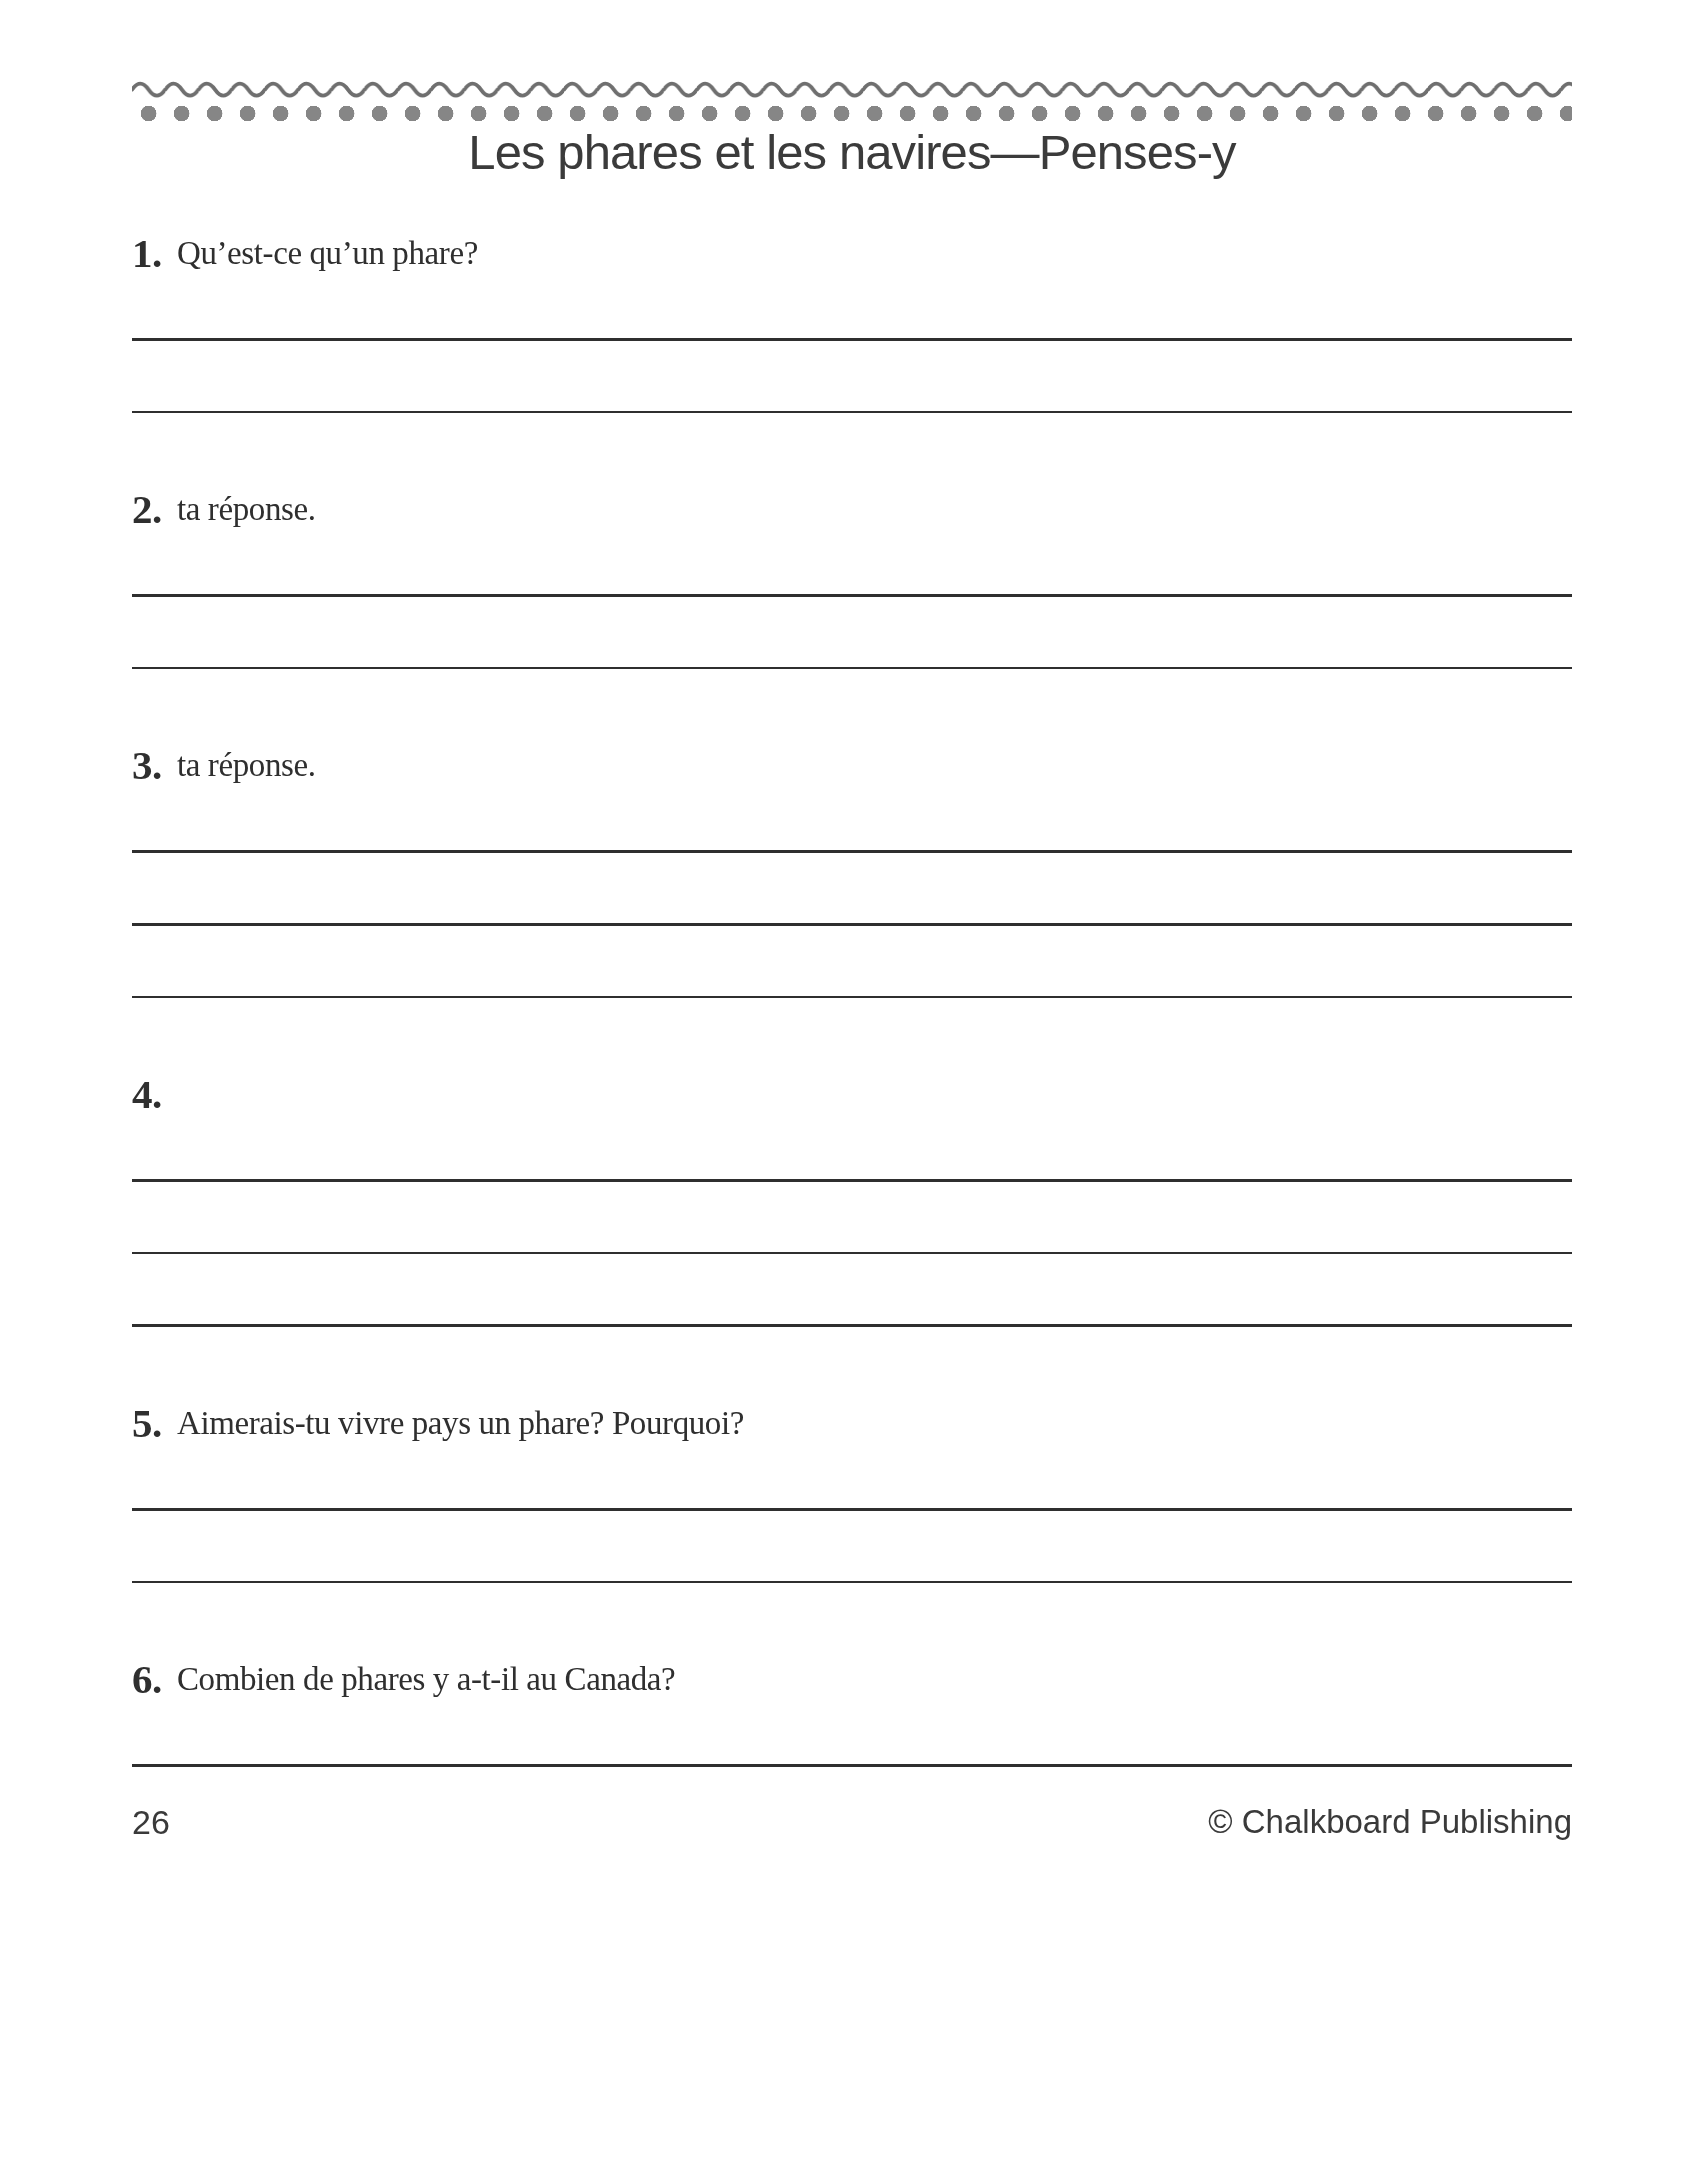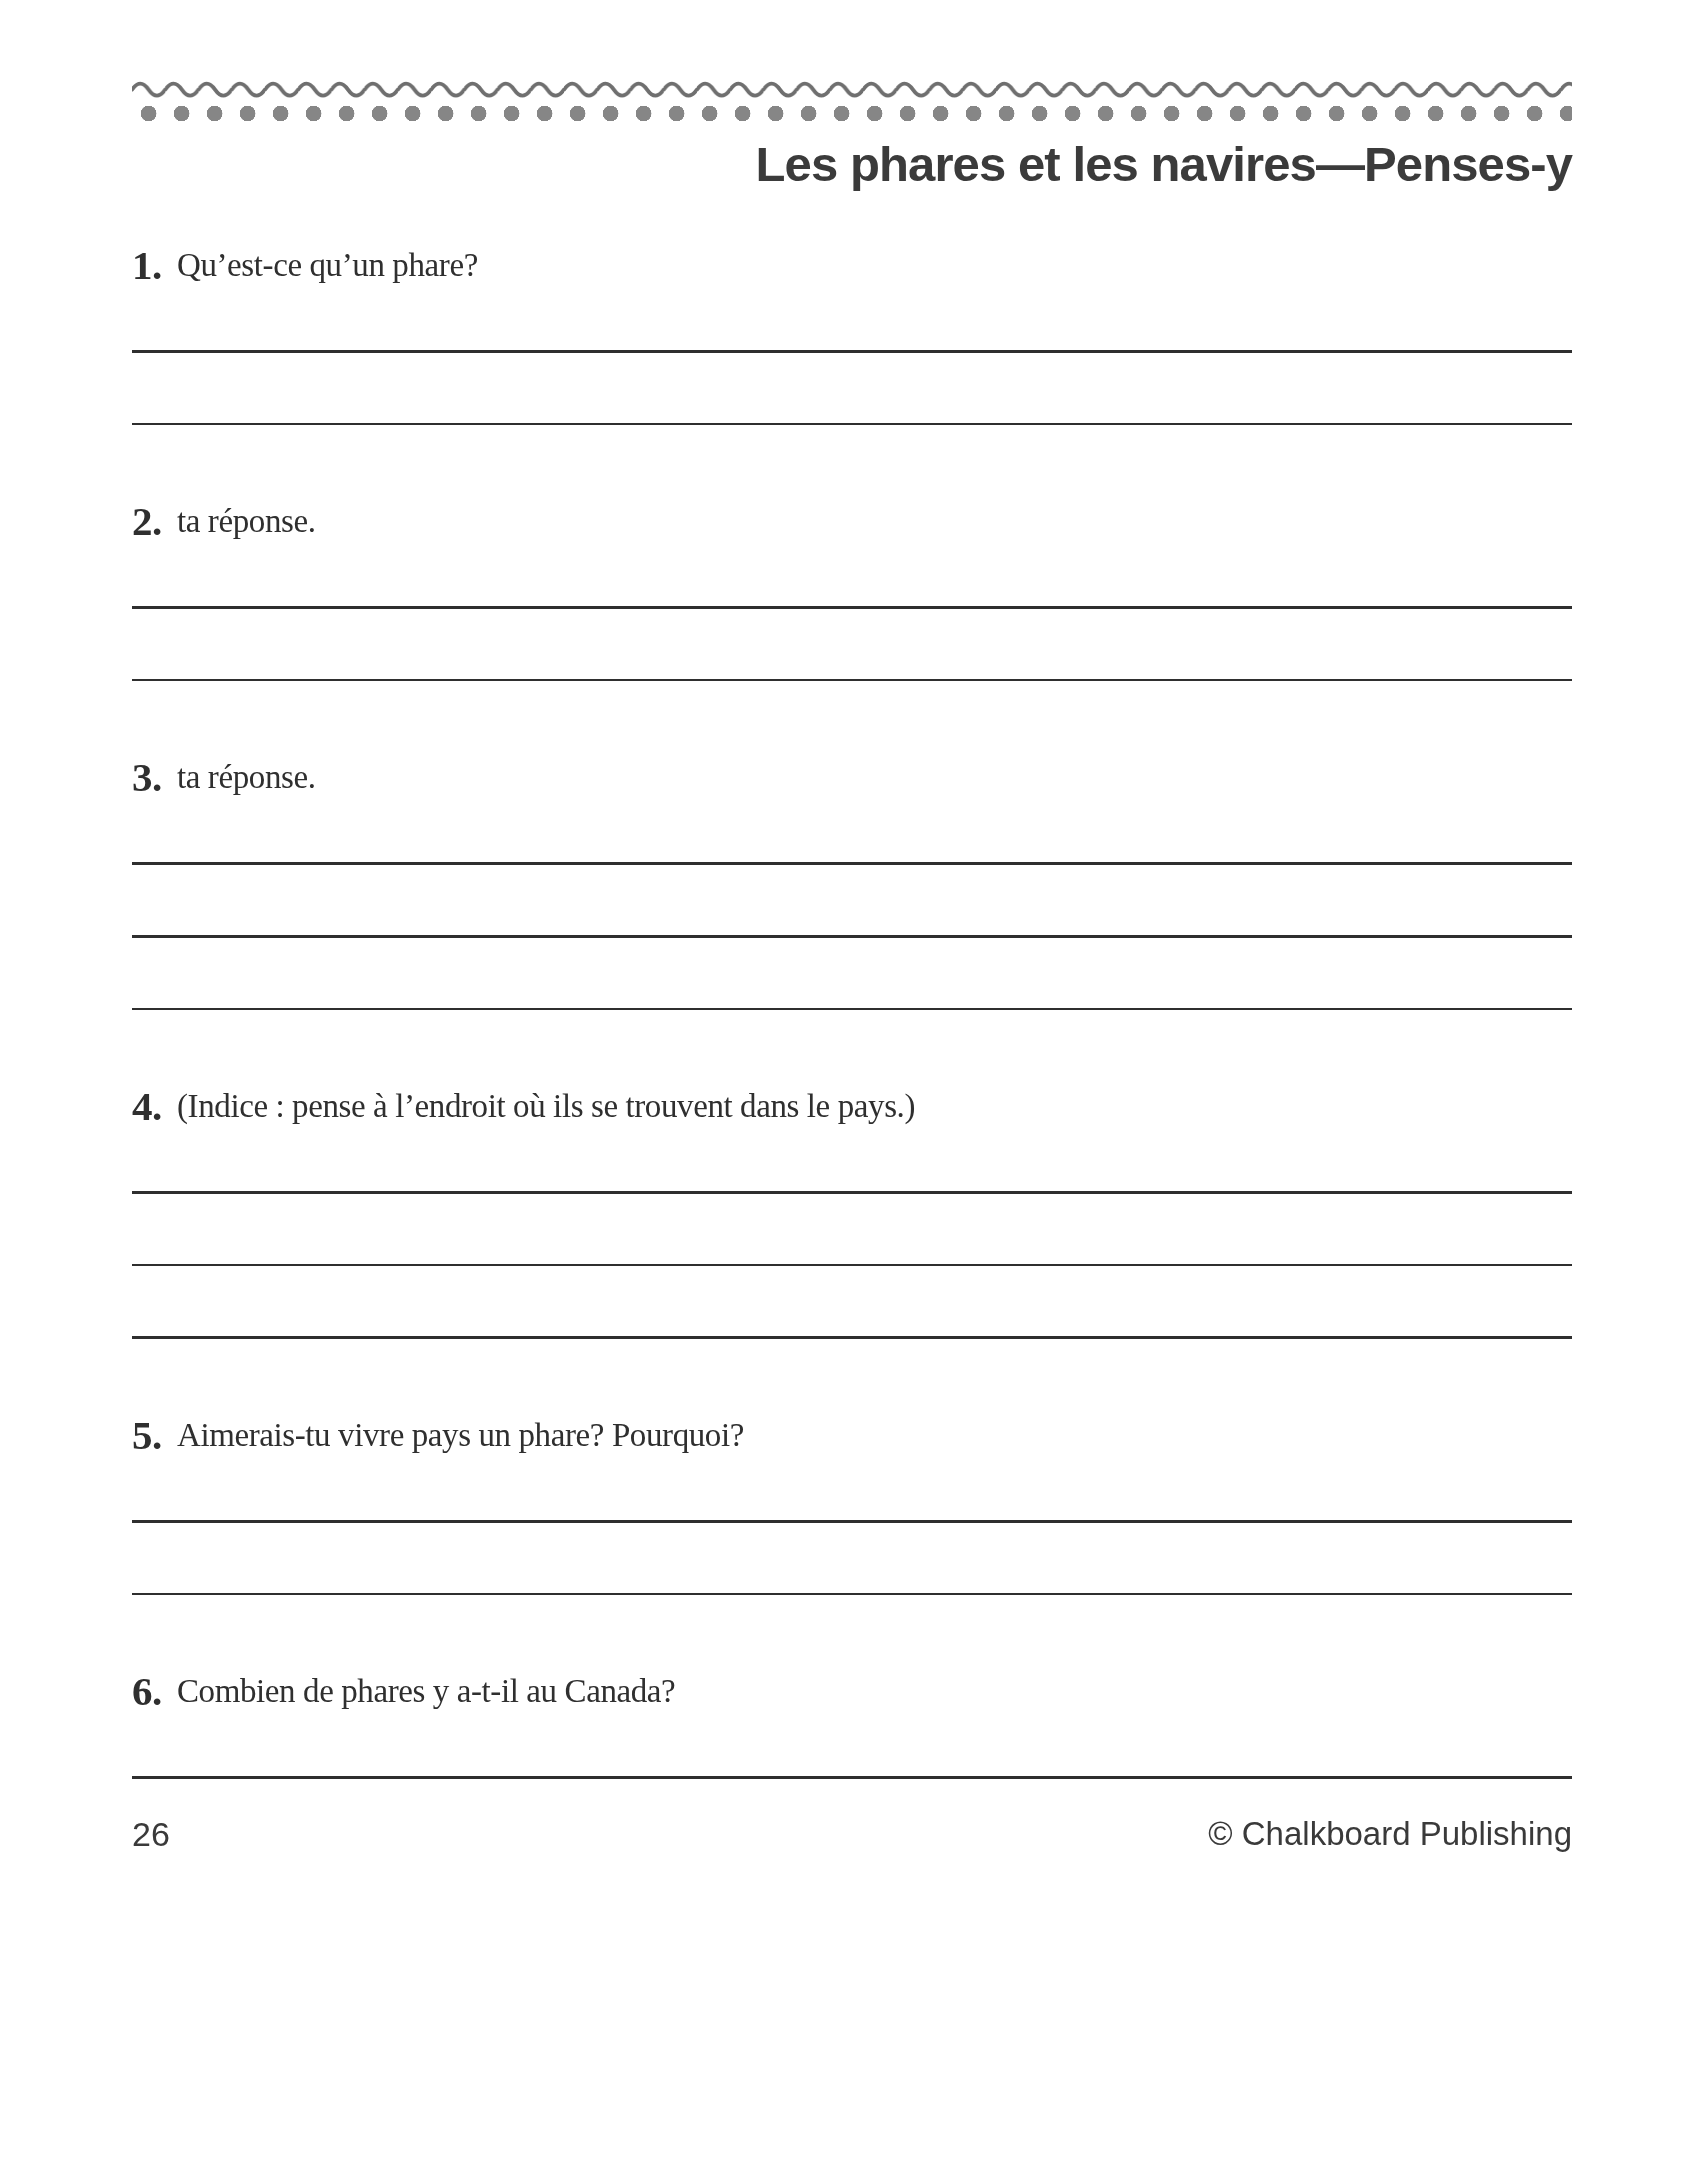--- a/index.html
+++ b/index.html
@@ -31,24 +31,24 @@
   .wavepath { fill: none; stroke: var(--wave); stroke-width: 4.5; stroke-linecap: round; }
   .dots {
     height: 17px;
     margin-top: 6px;
     background-image: radial-gradient(circle 8px at 16.6px 8.5px, var(--dot) 96%, rgba(0,0,0,0) 100%);
     background-size: 33px 17px;
     background-repeat: repeat-x;
   }
   
   .title {
-    margin: 13px 0 0 0;
-    text-align: right;
+    margin: 1px 0 0 0;
+    text-align: center;
     font-family: "Liberation Sans", "DejaVu Sans", sans-serif;
-    font-weight: bold;
+    font-weight: normal;
     font-size: 49px;
     line-height: 58px;
     letter-spacing: -0.9px;
     color: var(--title);
   }
   
   .question-block:first-child .question { margin-top: 36px; }
   .question {
     margin-top: 60px;
     display: grid;
@@ -144,21 +144,20 @@
             <div class="answer-line"></div>
             <div class="answer-line"></div>
             <div class="answer-line"></div>
           </div>
   </section>
 
   <section class="question-block">
     <div class="question">
       <span class="q-num">4.</span>
       <div class="q-text">
-              <div class="q-line">(Indice : pense à l’endroit où ils se trouvent dans le pays.)</div>
             </div>
     </div>
     <div class="answers">
             <div class="answer-line"></div>
             <div class="answer-line"></div>
             <div class="answer-line"></div>
           </div>
   </section>
 
   <section class="question-block">

